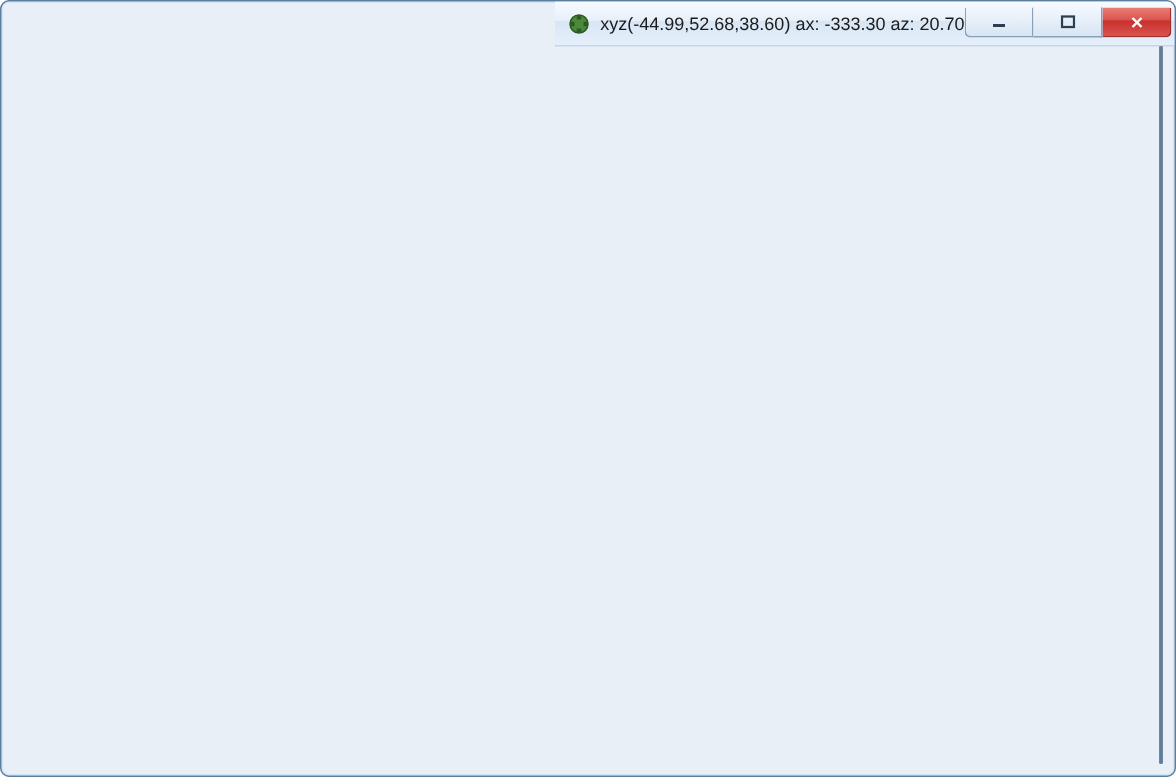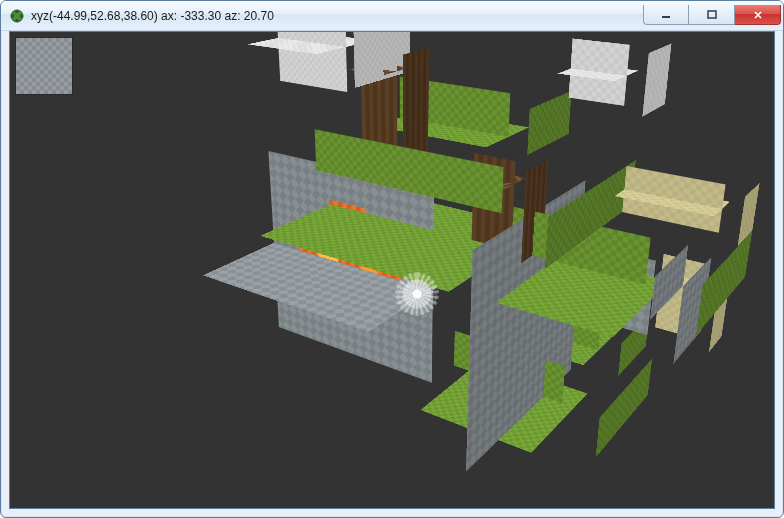--- a/index.html
+++ b/index.html
@@ -14,20 +14,21 @@
   .window {
     width: 784px;
     height: 518px;
     border: 1px solid #5a7ea0;
     border-radius: 6px;
     overflow: hidden;
     background: #e9eff7;
     display: flex;
     flex-direction: column;
     box-shadow: 0 0 0 1px #d6e3f2 inset;
+    align-items: flex-end;
   }
   .titlebar {
     height: 30px;
     background: linear-gradient(to bottom, #f7fbff 0%, #e6effa 45%, #d7e5f5 46%, #e6f0fb 100%);
     display: flex;
     align-items: center;
     padding: 0 2px 0 8px;
     border-bottom: 1px solid #c6d6e8;
   }
   .titlebar .icon {

